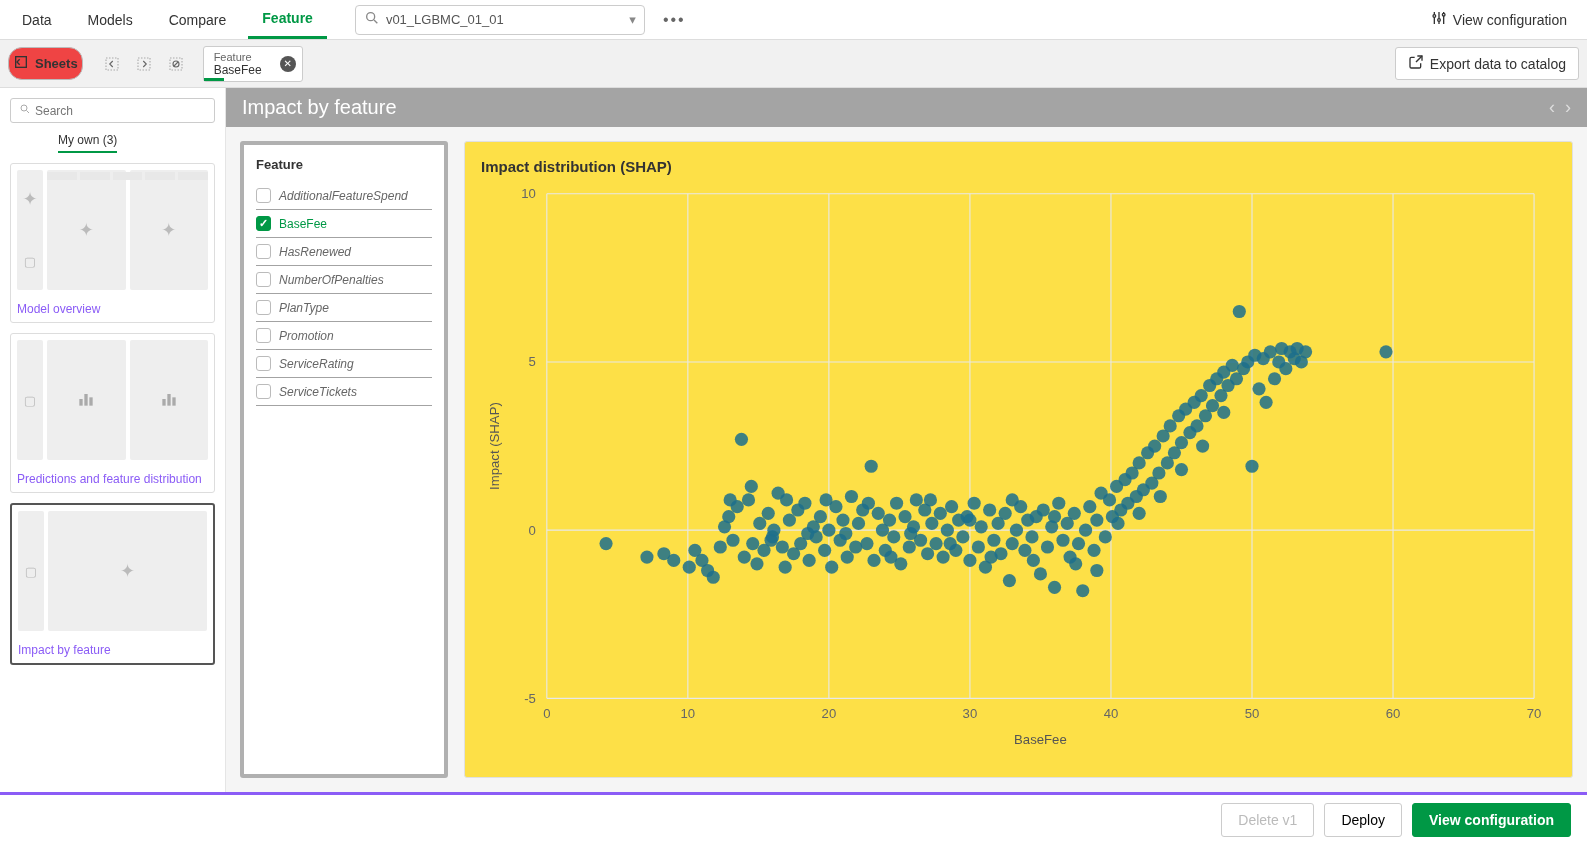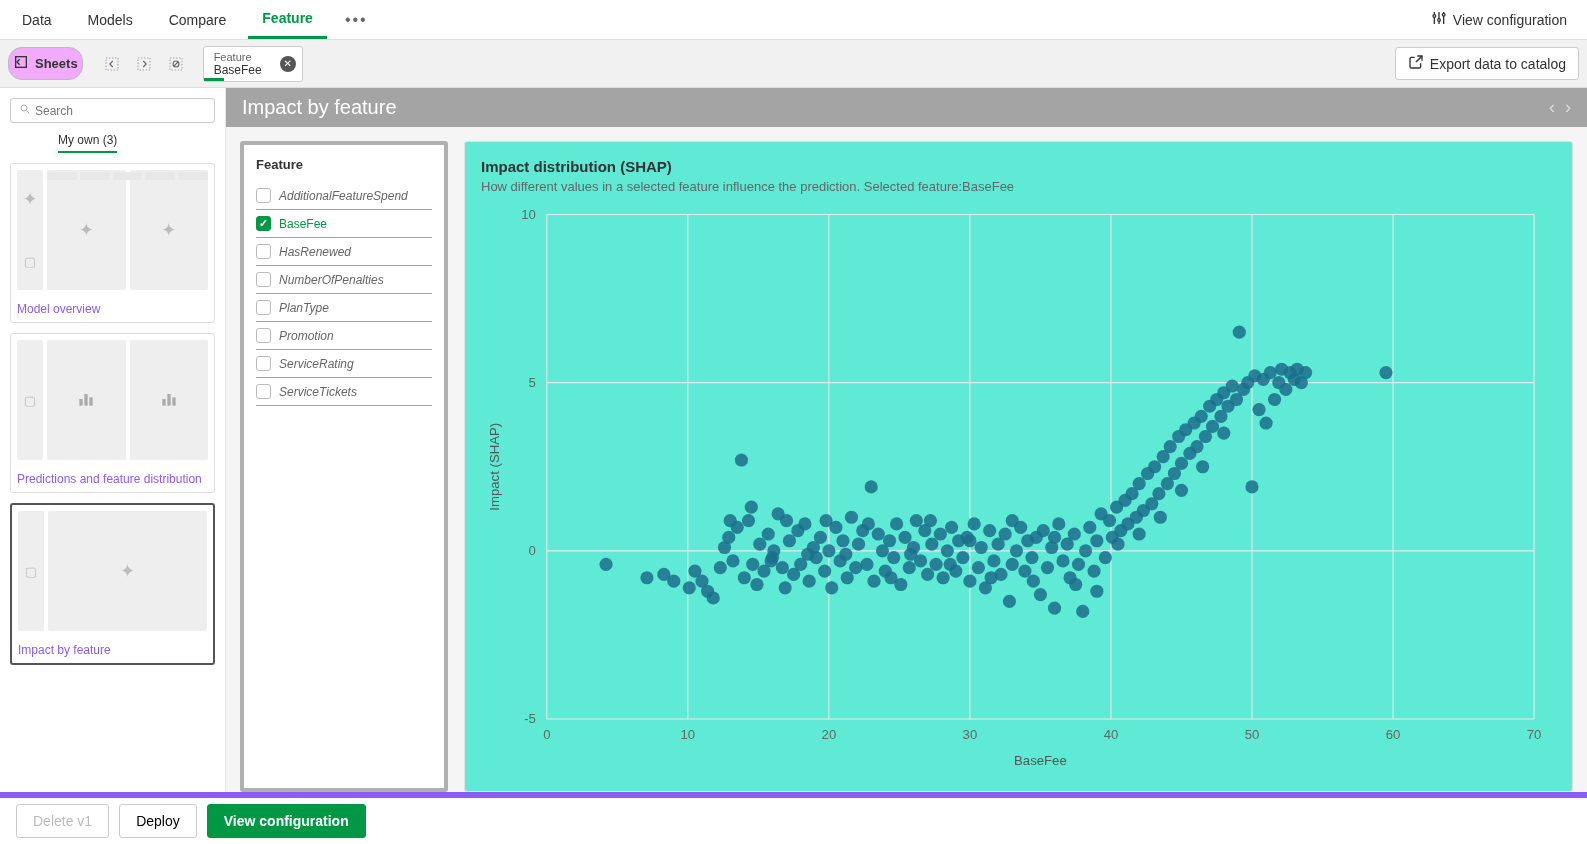--- a/index.html
+++ b/index.html
@@ -11,21 +11,21 @@
 .tab.active { color: #009845; border-bottom: 3px solid #009845; font-weight: 600; }
 .model-select { display: flex; align-items: center; border: 1px solid #ccc; border-radius: 4px; height: 30px; width: 290px; padding: 0 8px; margin-left: 20px; }
 .model-select input { border: none; outline: none; flex: 1; font-size: 13px; color: #555; }
 .model-select .chev { color: #888; margin-left: 6px; }
 .more-btn { margin-left: 10px; color: #666; cursor: pointer; font-size: 16px; letter-spacing: 2px; }
 .spacer { flex: 1; }
 .view-config-top { display: flex; align-items: center; gap: 6px; padding: 6px 12px; cursor: pointer; font-size: 14px; color: #333; }
 
 
 .secondbar { display: flex; align-items: center; height: 48px; background: #f1f1f1; border-bottom: 1px solid #ddd; padding: 0 8px; gap: 8px; }
-.sheets-btn { display: flex; align-items: center; gap: 6px; border: 1px solid #bbb; background: #f0abfc; padding: 6px 4px; border-radius: 14px; font-weight: 600; cursor: pointer; }
+.sheets-btn { display: flex; align-items: center; gap: 6px; border: 1px solid #bbb; background: #ef4444; padding: 6px 4px; border-radius: 14px; font-weight: 600; cursor: pointer; }
 .sel-icons { display: flex; gap: 14px; margin-left: 12px; color: #888; }
 .sel-icons span { cursor: pointer; display:inline-flex; }
 .feature-chip { display: flex; flex-direction: column; background: #fff; border: 1px solid #ccc; border-radius: 3px; padding: 4px 26px 4px 10px; margin-left: 10px; position: relative; min-width: 100px; }
 .feature-chip .lab { font-size: 11px; color: #666; }
 .feature-chip .val { font-size: 12px; color: #333; }
 .feature-chip .close { position: absolute; right: 6px; top: 50%; transform: translateY(-50%); width: 16px; height: 16px; border-radius: 50%; background: #555; color: #fff; display:flex; align-items:center; justify-content:center; font-size: 10px; cursor: pointer; }
 .feature-chip .stripe { position:absolute; bottom:0; left:0; width:20px; height:3px; background:#009845; }
 .export-btn { display: flex; align-items: center; gap: 6px; border: 1px solid #ccc; background: #fff; padding: 6px 12px; border-radius: 3px; cursor: pointer; font-size: 14px; }
 
 
@@ -50,43 +50,53 @@
 .content-body { display: flex; gap: 16px; padding: 14px; flex: 1; }
 .feature-panel { width: 208px; border: 4px solid #b0b0b0; border-radius: 3px; background: #fff; padding: 12px; }
 .feature-panel h4 { font-size: 13px; font-weight: 700; margin-bottom: 10px; }
 .fitem { display: flex; align-items: center; gap: 8px; padding: 6px 0; border-bottom: 1px solid #a3a3a3; cursor: pointer; }
 .fitem .cb { width: 15px; height: 15px; border: 1px solid #bbb; border-radius: 3px; display:flex; align-items:center; justify-content:center; }
 .fitem.checked .cb { background: #009845; border-color: #009845; }
 .fitem.checked .cb::after { content: "✓"; color: #fff; font-size: 11px; font-weight: bold; }
 .fitem .fl { font-size: 12px; font-style: italic; color: #666; }
 .fitem.checked .fl { font-style: normal; color: #009845; font-weight: 500; }
 
-.chart-panel { flex: 1; background: #5eead4; border: 1px solid #e0e0e0; border-radius: 3px; padding: 16px; display:flex; flex-direction:column; }
+.chart-panel { flex: 1; background: #fde047; border: 1px solid #e0e0e0; border-radius: 3px; padding: 16px; display:flex; flex-direction:column; }
 .chart-title { font-size: 15px; font-weight: 700; color: #333; }
 .chart-sub { font-size: 13px; color: #666; margin-top: 4px; margin-bottom: 8px; }
 .chart-area { flex: 1; position: relative; }
 svg.chart { width: 100%; height: 100%; }
 
 
-.footer { height: 52px; border-top: 6px solid #8b5cf6; display: flex; align-items: center; gap: 10px; padding: 0 16px; background:#fff; }
+.footer { height: 52px; border-top: 3px solid #8b5cf6; display: flex; align-items: center; justify-content: flex-end; gap: 10px; padding: 0 16px; background:#fff; }
 .btn { padding: 8px 16px; border: 1px solid #ccc; border-radius: 3px; background: #fff; cursor: pointer; font-size: 14px; }
 .btn.disabled { color: #bbb; cursor: not-allowed; }
 .btn.primary { background: #009845; color: #fff; border-color: #009845; font-weight: 600; }
 
 .icon-svg { width:16px; height:16px; display:inline-block; }
 .puzzle { color:#bbb; font-size:18px; }
 </style>
 </head>
 <body>
 
 <div class="topbar">
   <div class="tab">Data</div>
   <div class="tab">Models</div>
   <div class="tab">Compare</div>
   <div class="tab active">Feature</div>
+  <div class="model-select">
+    <span style="color:#888;margin-right:6px;">
+      <svg class="icon-svg" viewBox="0 0 24 24" fill="none" stroke="currentColor" stroke-width="2">
+          <circle cx="10" cy="10" r="6"></circle>
+          <line x1="15" y1="15" x2="20" y2="20"></line>
+        </svg>
+    </span>
+    <input value="v01_LGBMC_01_01" style="">
+    <span class="chev">▾</span>
+  </div>
   <div class="more-btn">•••</div>
   <div class="spacer"></div>
   <div class="view-config-top">
     <span>
       <svg class="icon-svg" viewBox="0 0 24 24" fill="none" stroke="currentColor" stroke-width="2">
           <line x1="5" y1="3" x2="5" y2="21"></line>
           <circle cx="5" cy="9" r="2" fill="#fff"></circle>
           <line x1="12" y1="3" x2="12" y2="21"></line>
           <circle cx="12" cy="15" r="2" fill="#fff"></circle>
           <line x1="19" y1="3" x2="19" y2="21"></line>
@@ -270,21 +280,20 @@
             <span class="fl">ServiceRating</span>
           </div>
         <div class="fitem">
             <span class="cb"></span>
             <span class="fl">ServiceTickets</span>
           </div>
       </div>
 
       <div class="chart-panel">
         <div class="chart-title">Impact distribution (SHAP)</div>
-        <div class="chart-sub">How different values in a selected feature influence the prediction. Selected feature:BaseFee</div>
         <div class="chart-area">
           <svg class="chart" id="shap-svg" viewBox="0 0 980 520">
               <line x1="60" y1="10" x2="60" y2="470" stroke="#e8e8e8"></line>
               <text x="60" y="488" text-anchor="middle" font-size="12" fill="#666">0</text>
               <line x1="188.57142857142856" y1="10" x2="188.57142857142856" y2="470" stroke="#e8e8e8"></line>
               <text x="188.57142857142856" y="488" text-anchor="middle" font-size="12" fill="#666">10</text>
               <line x1="317.1428571428571" y1="10" x2="317.1428571428571" y2="470" stroke="#e8e8e8"></line>
               <text x="317.1428571428571" y="488" text-anchor="middle" font-size="12" fill="#666">20</text>
               <line x1="445.71428571428567" y1="10" x2="445.71428571428567" y2="470" stroke="#e8e8e8"></line>
               <text x="445.71428571428567" y="488" text-anchor="middle" font-size="12" fill="#666">30</text>

